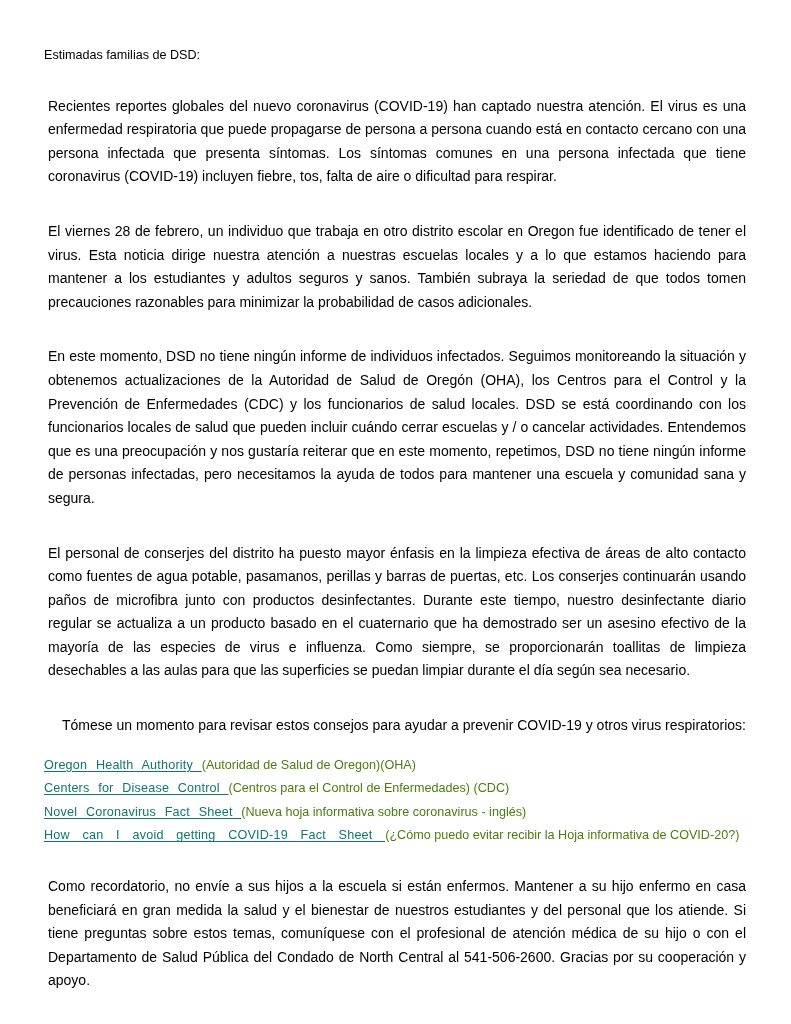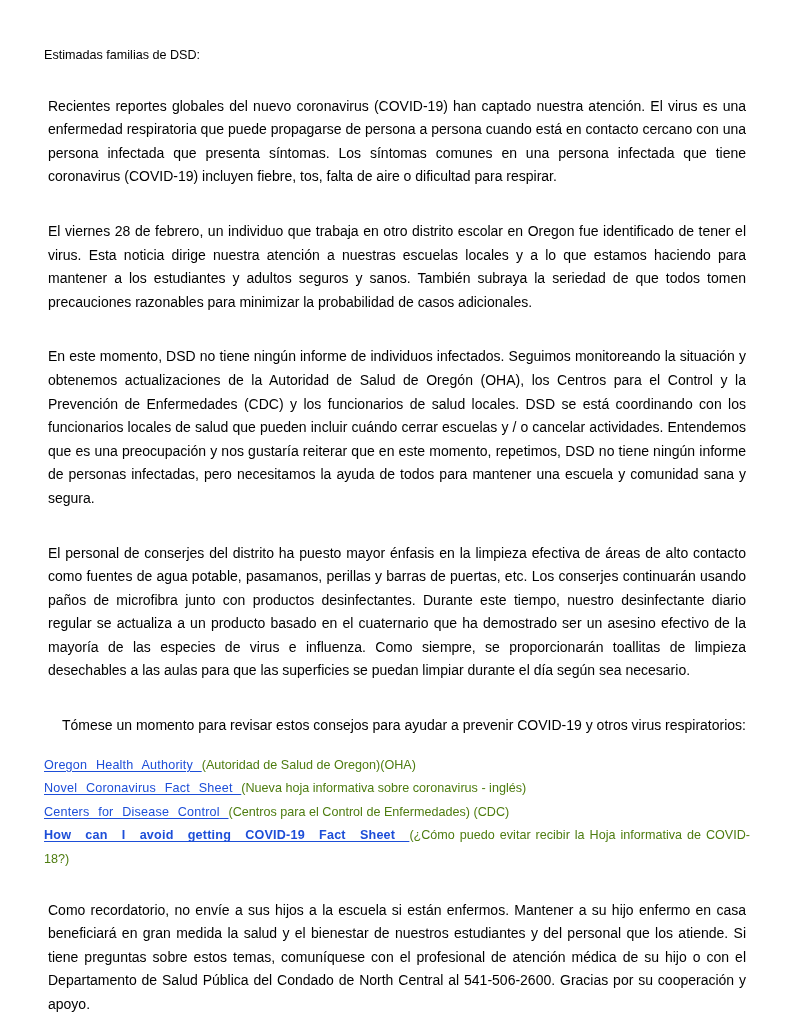--- a/index.html
+++ b/index.html
@@ -55,32 +55,31 @@
     list-style: none;
   }
   .link-line {
     font-size: 12.6px;
     line-height: 23.6px;
     text-align: justify;
     color: #000000;
     margin: 0;
   }
   .doc-link {
-    color: #1d4ed8;
+    color: #0f766e;
     text-decoration: underline;
     text-underline-offset: 2px;
     cursor: pointer;
     letter-spacing: 0.2px;
   }
   .doc-link.wide-space {
     word-spacing: 5px;
   }
   .doc-link.extra-wide {
     word-spacing: 9px;
-    font-weight: bold;
   }
   .link-note {
     color: #4d7c0f;
   }
   .sig-name {
     margin: 0;
     font-size: 12.6px;
     line-height: 20px;
   }
 </style>
@@ -110,26 +109,26 @@
 
     <div class="spacer-1"></div>
 
     <p class="para left">Tómese un momento para revisar estos consejos para ayudar a prevenir COVID-19 y otros virus respiratorios:</p>
 
     <div class="spacer-half"></div>
 
     <ul class="links-block">
       <li class="link-line"><a class="doc-link wide-space" href="#"> Oregon Health Authority </a><span class="link-note">(Autoridad de Salud de Oregon)(OHA)</span></li>
 
+      <li class="link-line"><a class="doc-link wide-space" href="#"> Centers for Disease Control </a><span class="link-note">(Centros para el Control de Enfermedades) (CDC)</span></li>
+
       <li class="link-line"><a class="doc-link wide-space" href="#"> Novel Coronavirus Fact Sheet </a><span class="link-note">(Nueva hoja informativa sobre coronavirus - inglés)</span></li>
 
-      <li class="link-line"><a class="doc-link wide-space" href="#"> Centers for Disease Control </a><span class="link-note">(Centros para el Control de Enfermedades) (CDC)</span></li>
 
-
-      <li class="link-line"><a class="doc-link extra-wide" href="#"> How can I avoid getting COVID-19 Fact Sheet </a><span class="link-note">(¿Cómo puedo evitar recibir la Hoja informativa de COVID-18?)</span></li>
+      <li class="link-line"><a class="doc-link extra-wide" href="#"> How can I avoid getting COVID-19 Fact Sheet </a><span class="link-note">(¿Cómo puedo evitar recibir la Hoja informativa de COVID-20?)</span></li>
     </ul>
 
     <div class="spacer-1"></div>
 
     <p class="para">Como recordatorio, no envíe a sus hijos a la escuela si están enfermos. Mantener a su hijo enfermo en casa beneficiará en gran medida la salud y el bienestar de nuestros estudiantes y del personal que los atiende. Si tiene preguntas sobre estos temas, comuníquese con el profesional de atención médica de su hijo o con el Departamento de Salud Pública del Condado de North Central al 541-506-2600. Gracias por su cooperación y apoyo.</p>
 
     <div class="spacer-1"></div>
 
     <p class="salutation">Coronavirus,</p>
 

